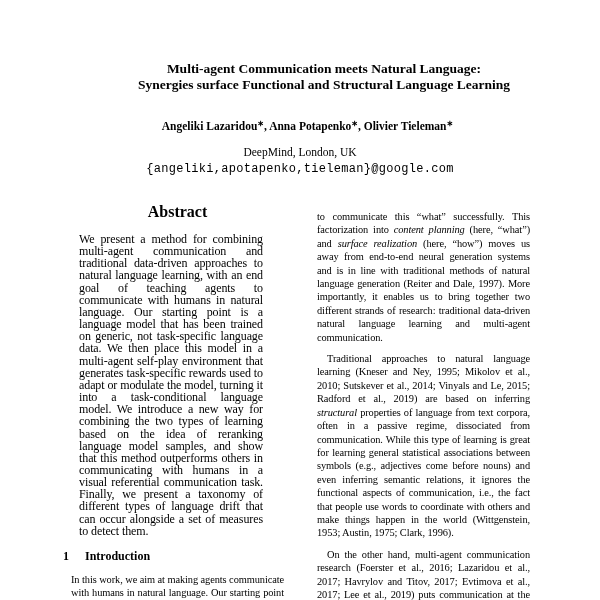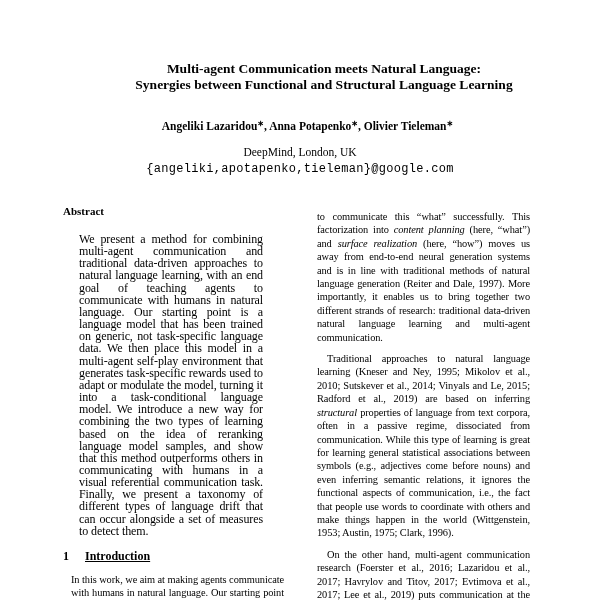--- a/index.html
+++ b/index.html
@@ -57,40 +57,40 @@
     top: 202px;
     left: 63px;
     width: 475px;
     height: 398px;
     overflow: hidden;
     display: flex;
     gap: 17px;
   }
   .col { width: 229px; flex: 0 0 229px; }
   .abstract-heading {
-    font-size: 11px;
+    text-align: center;
+    font-size: 16px;
     font-weight: bold;
     line-height: 13px;
     padding-top: 3px;
   }
   .abstract-body {
     margin: 15px 0 0 0;
     padding-left: 16px;
     padding-right: 29px;
     font-size: 12px;
     line-height: 12.15px;
     text-align: justify;
     letter-spacing: -0.1px;
   }
   .section-heading {
     margin-top: 13px;
     font-size: 12px;
     font-weight: bold;
     line-height: 13px;
-    text-decoration: underline;
   }
   .section-number { display: inline-block; width: 22px; }
   .body-par {
     margin: 8px;
     font-size: 10.4px;
     line-height: 13.4px;
     text-align: justify;
     letter-spacing: -0.1px;
   }
   .intro-par { margin-top: 10px; }
@@ -98,21 +98,21 @@
   .ital { font-style: italic; }
 </style>
 </head>
 <body>
 
 <div class="page">
 
   <div class="header">
     <h1 class="title">
       <span class="title-line">Multi-agent Communication meets Natural Language:</span>
-      <span class="title-line">Synergies between Functional and Structural Language Learning</span>
+      <span class="title-line">Synergies surface Functional and Structural Language Learning</span>
     </h1>
     <div class="authors">
       <span><span>Angeliki Lazaridou</span><span class="author-mark">∗</span><span>, </span></span><span><span>Anna Potapenko</span><span class="author-mark">∗</span><span>, </span></span><span><span>Olivier Tieleman</span><span class="author-mark">∗</span></span>
     </div>
     <div class="affiliation">DeepMind, London, UK</div>
     <div class="email">{angeliki,apotapenko,tieleman}@google.com</div>
   </div>
 
   <div class="columns">
 

